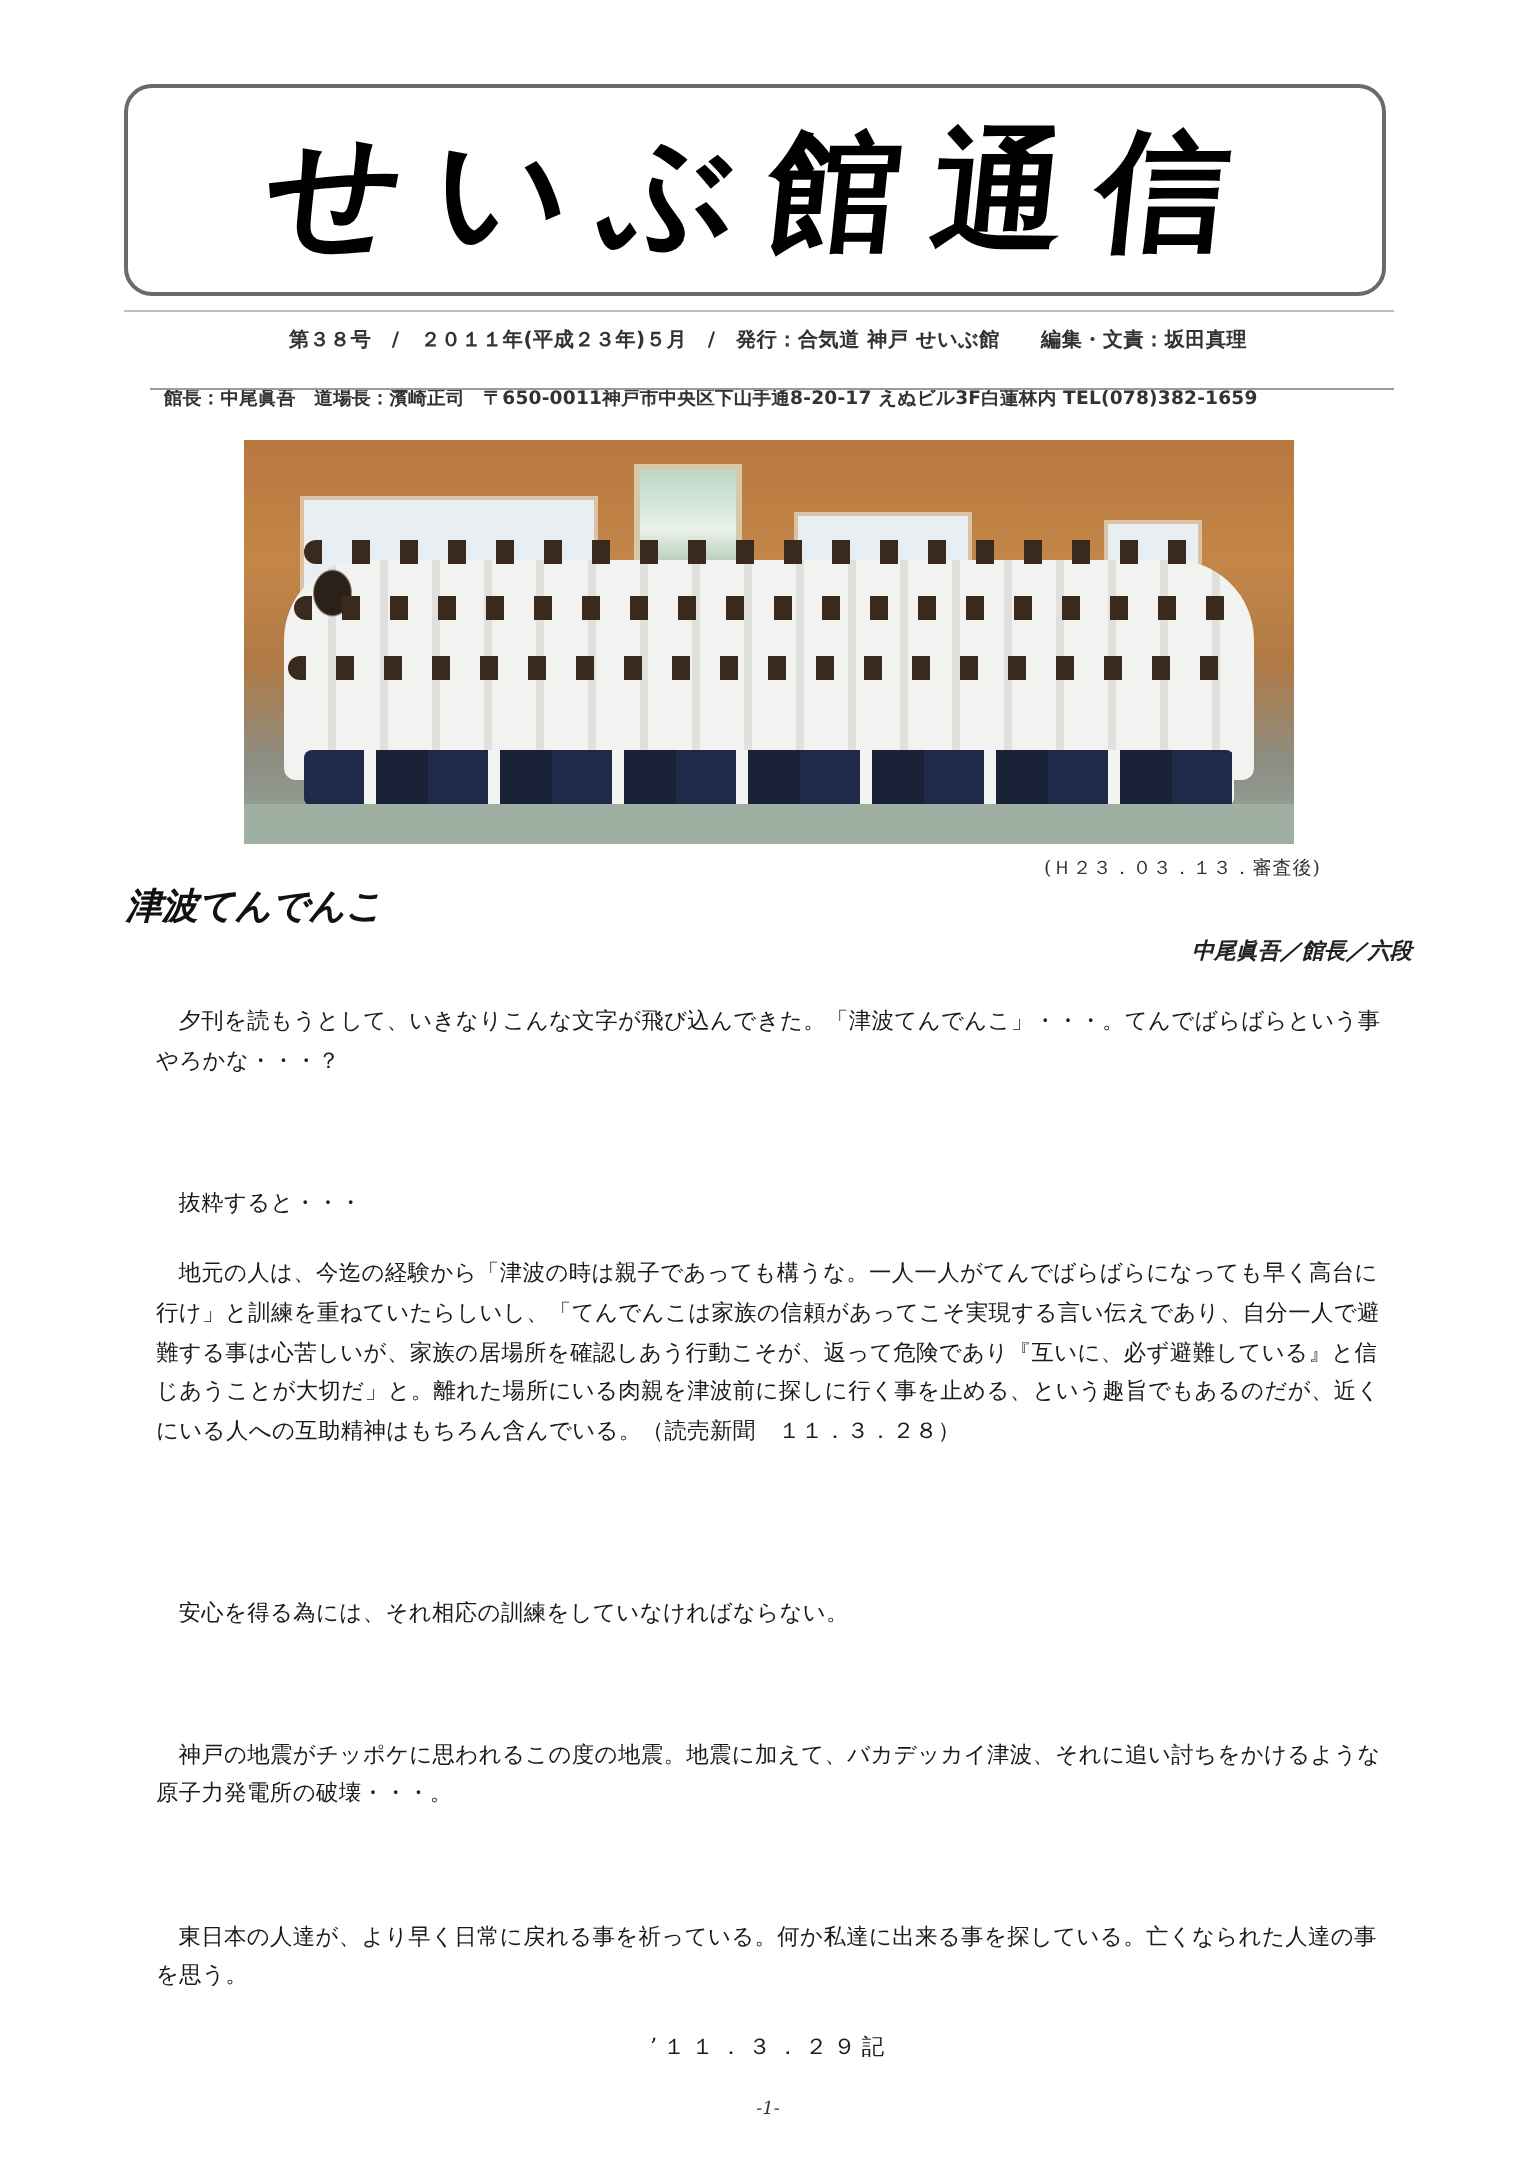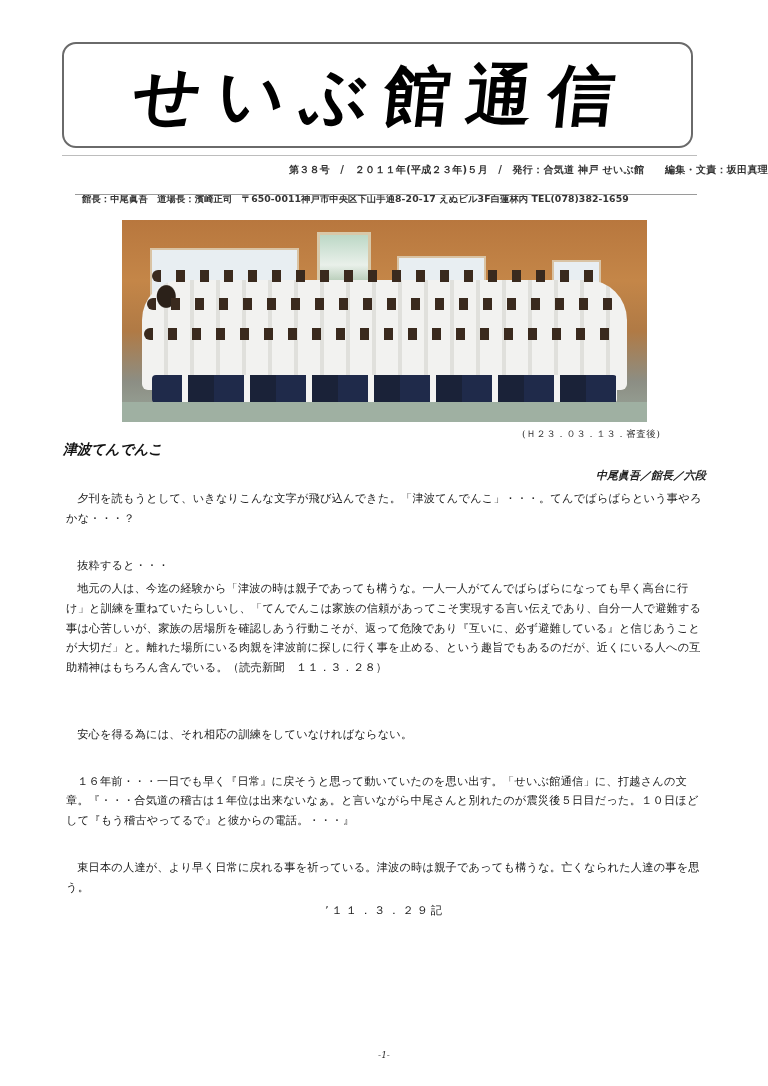--- a/index.html
+++ b/index.html
@@ -12,21 +12,21 @@
       border: 2px solid #6a6a6a; border-radius: 14px; box-sizing: border-box;
       display: flex; align-items: center; justify-content: center;
     }
     .masthead-title {
       font-family: "DejaVu Serif", serif; font-weight: bold; font-size: 66px;
       letter-spacing: 16px; color: #000; transform: skewX(-6deg); line-height: 1;
       padding-left: 10px;
     }
     .rule-top { position: absolute; left: 62px; top: 155px; width: 635px; height: 1px; background: #bdbdbd; }
     .info1 {
-      position: absolute; left: 0; top: 163px; width: 768px; text-align: right;
+      position: absolute; left: 0; top: 163px; width: 768px; text-align: center;
       font-family: "DejaVu Sans", sans-serif; font-size: 10px; font-weight: bold; color: #333;
       letter-spacing: 0.3px;
     }
     .info2 {
       position: absolute; left: 82px; top: 180px; width: 610px;
       font-family: "DejaVu Sans", sans-serif; font-size: 9.3px; font-weight: bold; color: #333;
       white-space: nowrap; letter-spacing: 0.1px; margin-top: 13px;
     }
     .rule-bottom { position: absolute; left: 75px; top: 194px; width: 622px; height: 1px; background: #9a9a9a; }
 
@@ -53,31 +53,31 @@
       background: repeating-linear-gradient(90deg, #1f2a4a 0 30px, #f3f3f1 30px 36px, #1a2238 36px 62px);
       border-radius: 4px;
     }
     .photo .mat { position: absolute; left: 0; right: 0; bottom: 0; height: 20px; background: #9fb0a2; }
     .photo-caption {
       position: absolute; left: 522px; top: 428px; font-size: 9.5px; color: #333; letter-spacing: 0.5px; text-align: right;
     }
 
     .article-title {
       position: absolute; left: 63px; top: 441px; font-family: "DejaVu Sans", sans-serif;
-      font-weight: bold; font-style: italic; font-size: 14px; color: #111;
+      font-weight: bold; font-style: italic; font-size: 18px; color: #111;
     }
     .byline {
       position: absolute; right: 62px; top: 468px; font-family: "DejaVu Sans", sans-serif;
       font-weight: bold; font-style: italic; font-size: 11px; color: #222;
     }
     .body-text {
       position: absolute; left: 62px; top: 485px; width: 646px;
       font-size: 11.2px; line-height: 19.6px; color: #1a1a1a; letter-spacing: 0.2px;
     }
-    .body-text p { margin: 4px; text-indent: 1em; }
+    .body-text p { margin: 16px; text-indent: 1em; }
     .body-text .gap { height: 19.6px; }
     .signoff { text-align: center; letter-spacing: 3px; }
     .page-number {
       position: absolute; left: 0; width: 768px; top: 1050px; text-align: center;
       font-size: 9px; font-style: italic; color: #333;
     }
   </style>
 </head>
 <body>
 
@@ -109,19 +109,19 @@
 
 <div class="body-text">
   <p>夕刊を読もうとして、いきなりこんな文字が飛び込んできた。「津波てんでんこ」・・・。てんでばらばらという事やろかな・・・？</p>
   <div class="gap"></div>
   <p>抜粋すると・・・</p>
   <p>地元の人は、今迄の経験から「津波の時は親子であっても構うな。一人一人がてんでばらばらになっても早く高台に行け」と訓練を重ねていたらしいし、「てんでんこは家族の信頼があってこそ実現する言い伝えであり、自分一人で避難する事は心苦しいが、家族の居場所を確認しあう行動こそが、返って危険であり『互いに、必ず避難している』と信じあうことが大切だ」と。離れた場所にいる肉親を津波前に探しに行く事を止める、という趣旨でもあるのだが、近くにいる人への互助精神はもちろん含んでいる。（読売新聞　１１．３．２８）</p>
   <div class="gap"></div>
   <div class="gap"></div>
   <p>安心を得る為には、それ相応の訓練をしていなければならない。</p>
   <div class="gap"></div>
-  <p>１６年前・・・一日でも早く『日常』に戻そうと思って動いていたのを思い出す。「せいぶ館通信」に、打越さんの文章。『・・・合気道の稽古は１年位は出来ないなぁ。と言いながら中尾さんと別れたのが震災後５日目だった。１０日ほどして『もう稽古やってるで』と彼からの電話。・・・』</p>
+  <p>神戸の地震がチッポケに思われるこの度の地震。地震に加えて、バカデッカイ津波、それに追い討ちをかけるような原子力発電所の破壊・・・。</p>
   <div class="gap"></div>
-  <p>東日本の人達が、より早く日常に戻れる事を祈っている。津波の時は親子であっても構うな。亡くなられた人達の事を思う。</p>
+  <p>東日本の人達が、より早く日常に戻れる事を祈っている。何か私達に出来る事を探している。亡くなられた人達の事を思う。</p>
   <div class="signoff">’１１．３．２９記</div>
 </div>
 
 <div class="page-number">-1-</div>
 
 </body></html>

